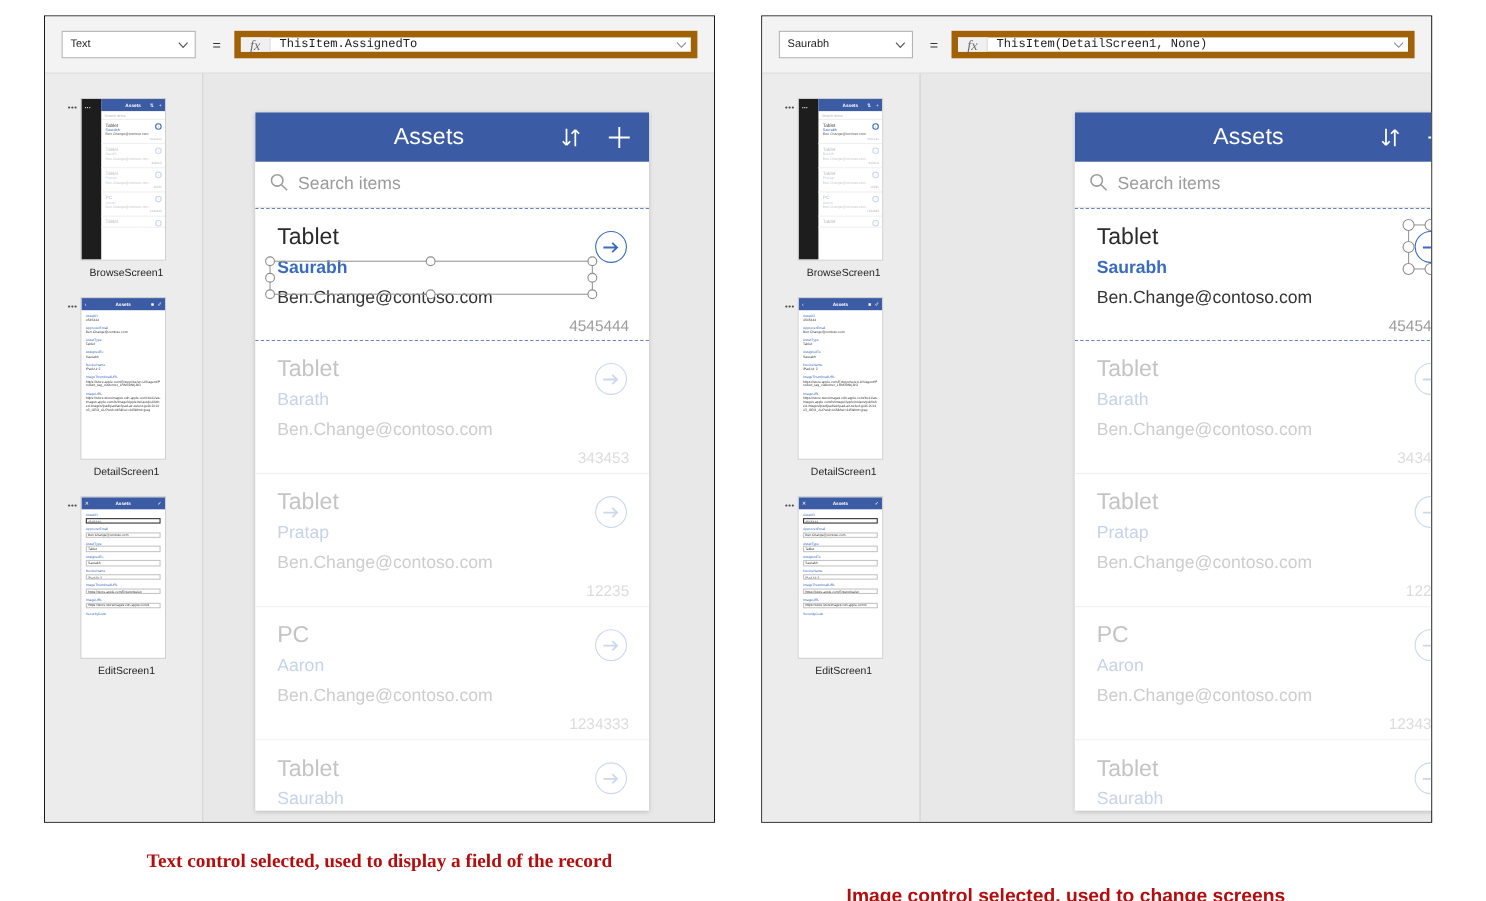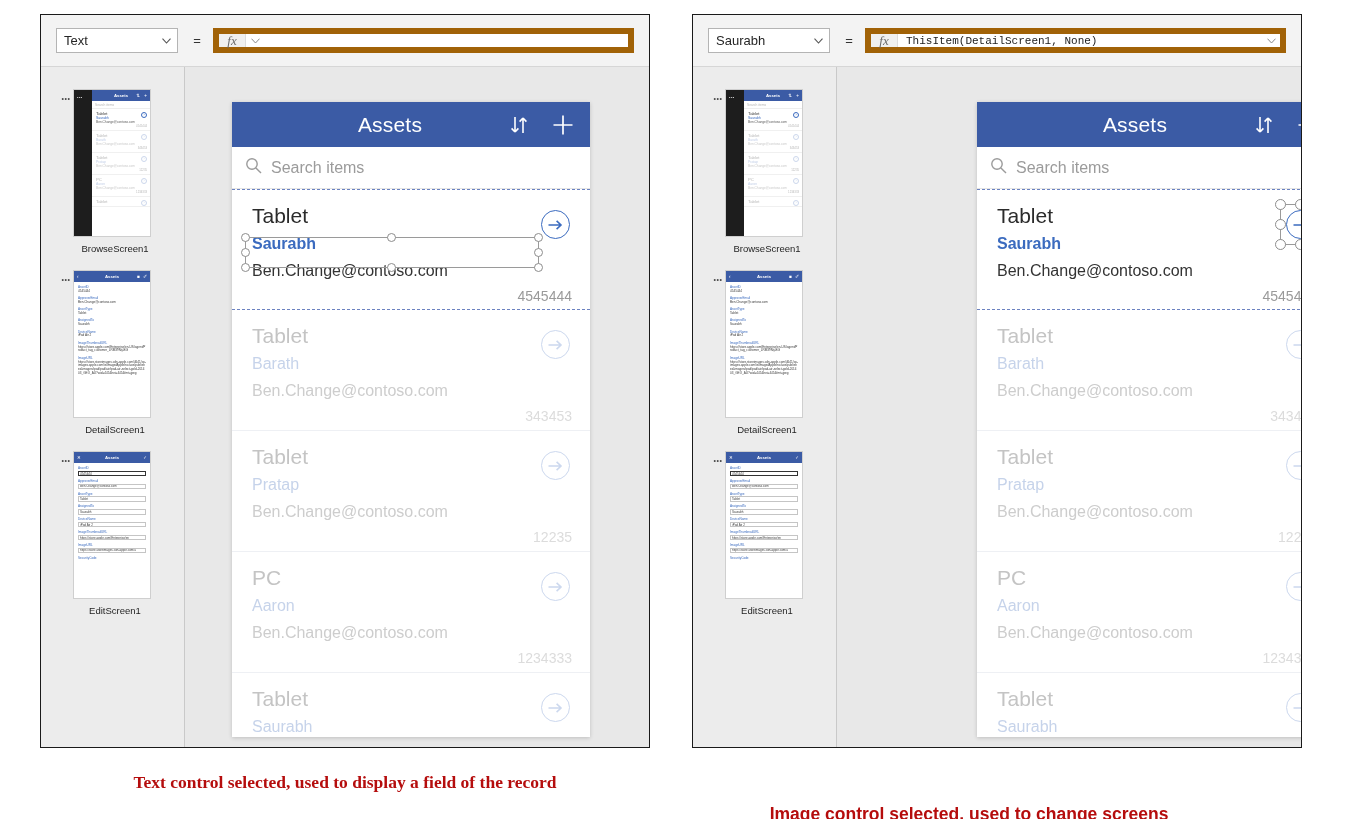--- a/index.html
+++ b/index.html
@@ -31,21 +31,21 @@
     border-bottom: 1px solid #d6d6d6;
   }
   .prop-select {
     position: absolute; left: 15px; top: 13px;
     width: 122px; height: 25px;
     background: #ffffff;
     border: 1px solid #b4b4b4;
     display: flex; align-items: center;
   }
   .prop-select .ptext {
-    font-size: 13px; color: #262626;
+    font-size: 10px; color: #262626;
     padding-left: 7px; flex: 1;
     white-space: nowrap; overflow: hidden;
   }
   .caret {
     width: 14px; margin-right: 4px;
     display: flex; align-items: center; justify-content: center;
   }
   .caret svg { display: block; }
   .eq-sign {
     position: absolute; left: 148px; top: 13px;
@@ -327,20 +327,21 @@
         <span class="ptext">Text</span>
         <span class="caret">
           <svg width="9" height="6" viewBox="0 0 9 6">
               <path d="M0.5 0.7 L4.5 5 L8.5 0.7" fill="none" stroke="#555" stroke-width="1.1"></path>
             </svg>
         </span>
       </div>
       <div class="eq-sign">=</div>
       <div class="fx-input">
         <span class="fx-glyph">fx</span>
+        <span class="fx-text">ThisItem.AssignedTo</span>
         <span class="fx-caret">
           <svg width="9" height="6" viewBox="0 0 9 6">
               <path d="M0.5 0.7 L4.5 5 L8.5 0.7" fill="none" stroke="#888" stroke-width="1"></path>
             </svg>
         </span>
       </div>
     </div>
 
     <div class="body-row">
 

